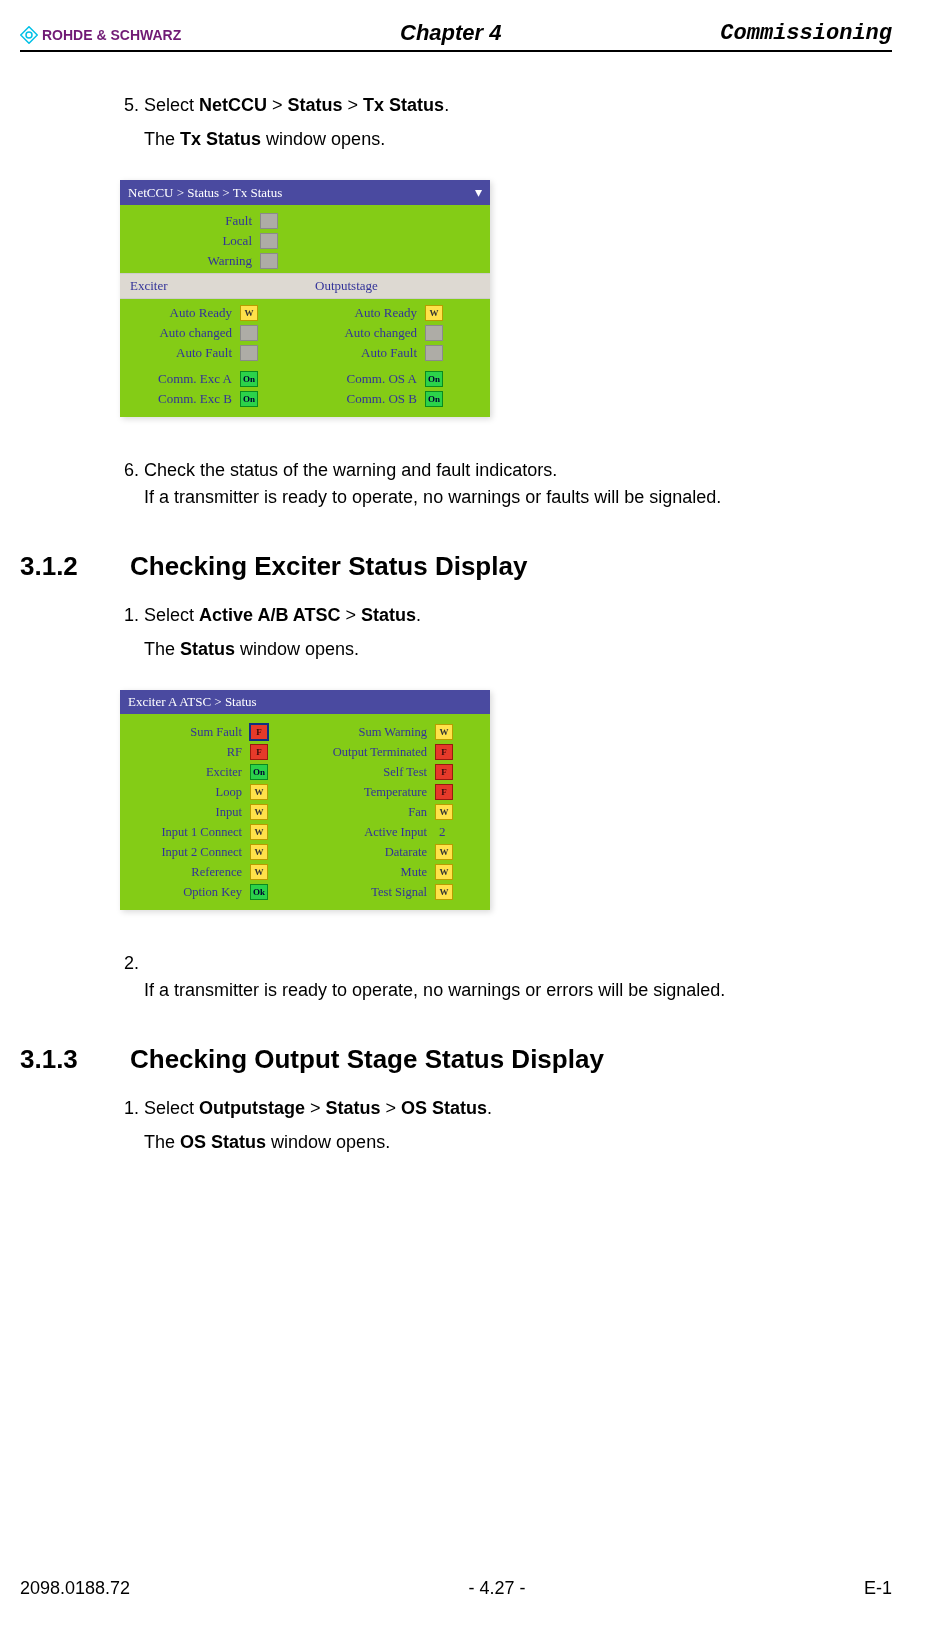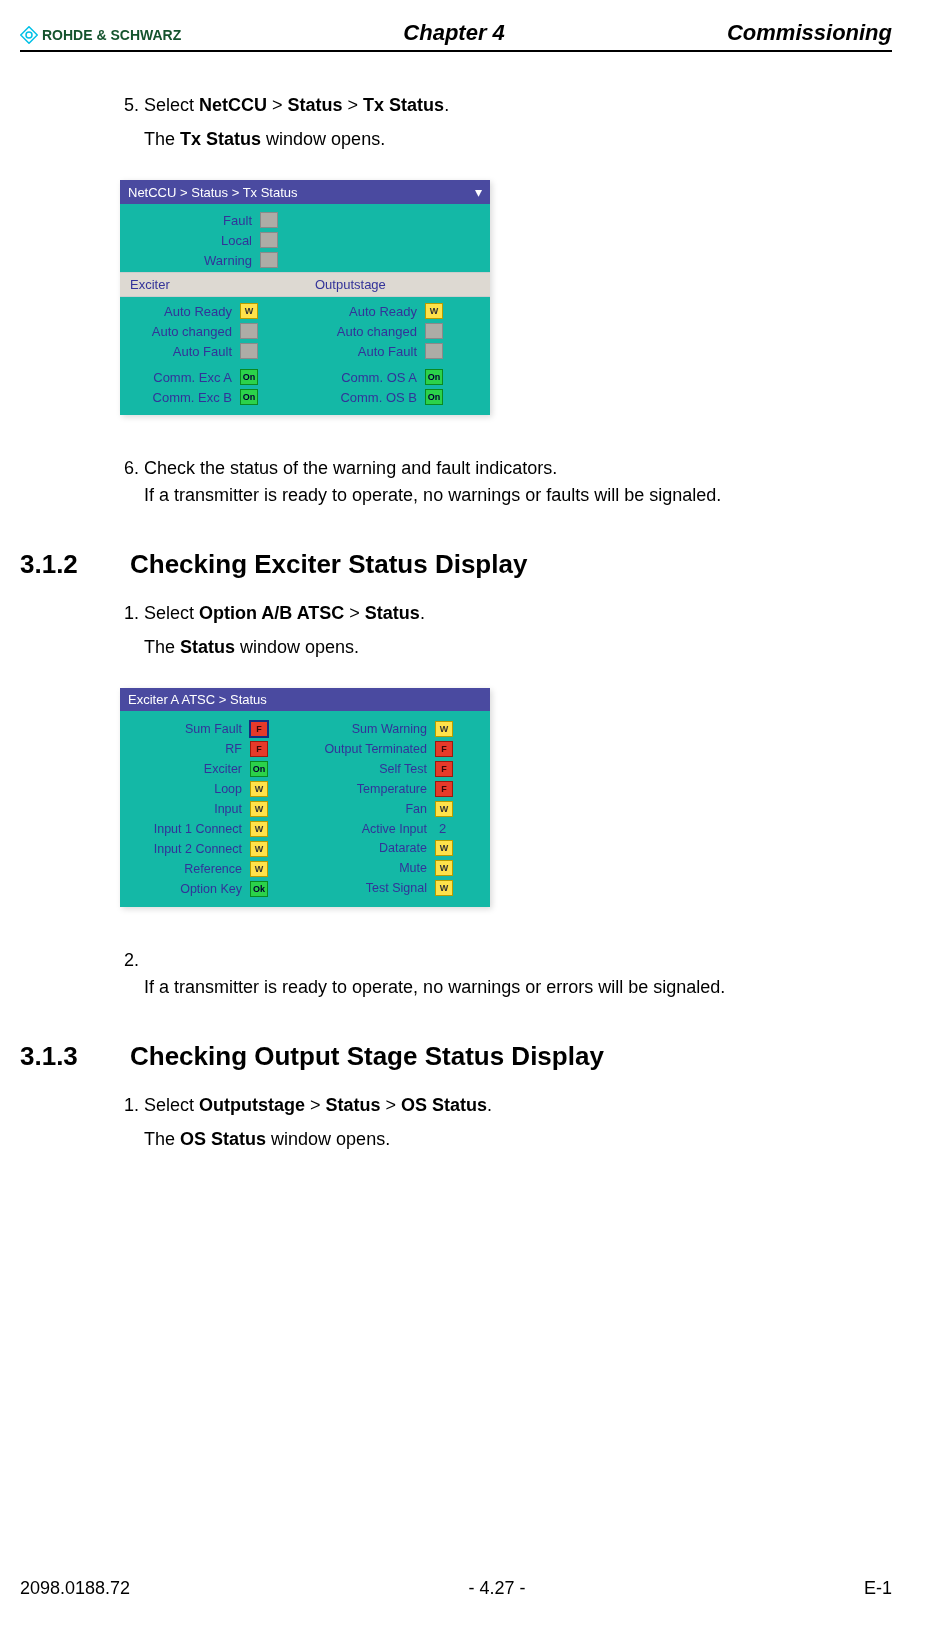--- a/index.html
+++ b/index.html
@@ -18,21 +18,21 @@
   }
   .header {
     display: flex;
     align-items: flex-end;
     border-bottom: 2px solid #000;
     padding-bottom: 4px;
     margin-bottom: 40px;
   }
   .logo {
     flex: 0 0 auto;
-    color: #14532d;
+    color: #701a75;
     font-weight: bold;
     font-size: 14px;
     display: flex;
     align-items: center;
     gap: 4px;
     padding-bottom: 2px;
     text-align: center;
   }
   .logo svg { display: block; }
   .chapter-title {
@@ -40,41 +40,42 @@
     text-align: center;
     font-weight: bold;
     font-style: italic;
     font-size: 22px;
   }
   .doc-title {
     flex: 0 0 auto;
     font-weight: bold;
     font-style: italic;
     font-size: 22px;
+    font-family: Liberation Mono, monospace;
   }
   .content { padding: 0 0 0 100px; }
   ol.steps {
     list-style: decimal;
     padding-left: 24px;
     margin: 0 0 30px 0;
   }
   ol.steps > li { font-size: 18px; line-height: 1.5; margin-bottom: 10px; }
   .bold { font-weight: bold; }
   .section-row { display: flex; gap: 30px; margin: 40px 0 20px 0; padding-left: 0; }
   .section-num { font-weight: bold; font-size: 26px; width: 80px; flex-shrink: 0; padding-left: 0; }
   .section-title { font-weight: bold; font-size: 26px; }
   .section-wrap { padding-left: 0; margin-left: -100px; width: calc(100% + 100px); margin-top: 20px; }
 
   
   .panel {
     width: 370px;
-    background: #14b8a6;
+    background: #84cc16;
     box-shadow: 2px 2px 6px rgba(0,0,0,0.15);
     margin-bottom: 40px;
-    font-family: Liberation Sans, sans-serif;
+    font-family: Liberation Serif, serif;
   }
   .panel .titlebar {
     background: #4a4aa0;
     color: #fff;
     font-size: 13px;
     padding: 4px 8px;
     display: flex;
     align-items: center;
     justify-content: space-between;
   }
@@ -246,21 +247,21 @@
 
     <div class="section-wrap">
       <div class="section-row">
         <div class="section-num">3.1.2</div>
         <div class="section-title">Checking Exciter Status Display</div>
       </div>
     </div>
 
     <ol class="steps" start="1">
       <li>
-        <span>Select </span><span class="bold">Option A/B  ATSC</span><span> &gt; </span><span class="bold">Status</span><span>.</span>
+        <span>Select </span><span class="bold">Active A/B  ATSC</span><span> &gt; </span><span class="bold">Status</span><span>.</span>
       </li>
     </ol>
     <div style="margin-left:24px; font-size:18px; margin-top:-20px; margin-bottom:30px;">
       <span>The </span><span class="bold">Status</span><span> window opens.</span>
     </div>
 
     <div class="panel panel2">
       <div class="titlebar">
         <span>Exciter A ATSC  &gt;  Status</span>
         <span></span>

